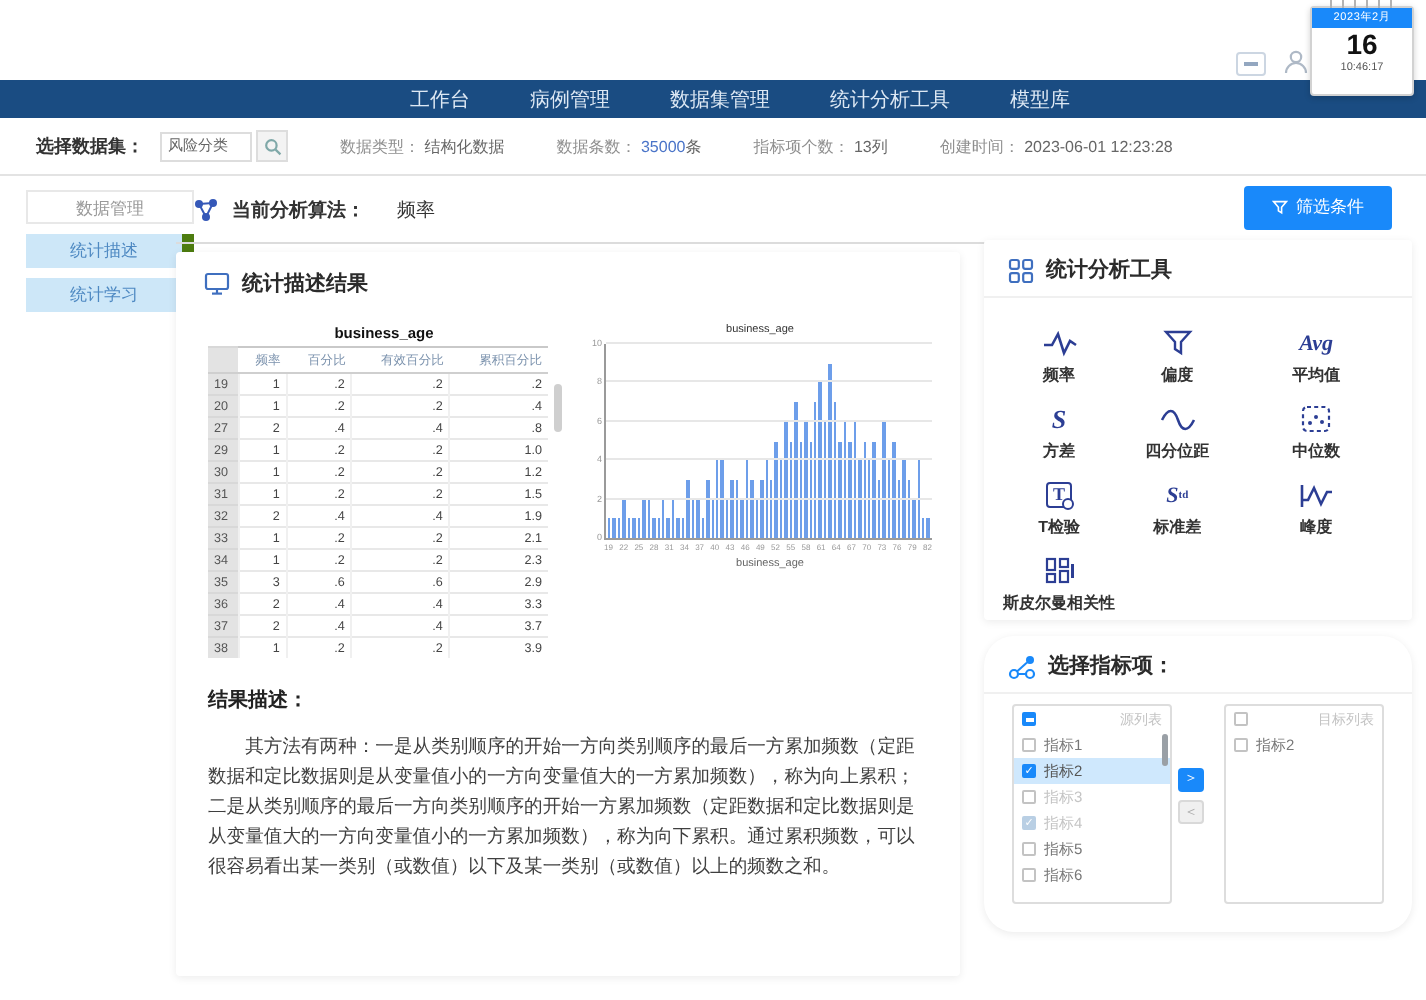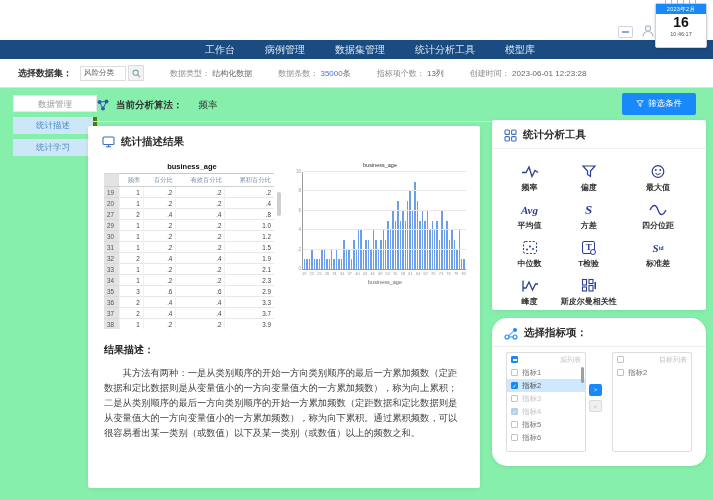--- a/index.html
+++ b/index.html
@@ -1,18 +1,18 @@
 <!DOCTYPE html>
 <html><head>
 <meta charset="utf-8">
 <style>
   * { margin:0; padding:0; box-sizing:border-box; }
   html,body { width:713px; height:500px; overflow:hidden; }
   body { font-family:"Liberation Sans","DejaVu Sans",sans-serif; background:#e9e9e9; position:relative; }
-  .screen { position:absolute; inset:0; width:713px; height:500px; background:#86efac; }
+  .screen { position:absolute; inset:0; width:713px; height:500px; background:#ffffff; }
 
   
   .top-header { position:absolute; left:0; top:0; width:713px; height:40px; background:#fff; }
   .win-min { position:absolute; right:80px; top:26px; width:15px; height:12px; border:1px solid #ccd6e2; border-radius:2px; }
   .win-min::after { content:""; display:block; width:7px; height:2px; background:#93a7c0; margin:4px auto 0; }
   .avatar { position:absolute; right:57px; top:23px; width:16px; height:16px; }
 
   
   .calendar { position:absolute; right:6px; top:3px; width:52px; height:45px; background:#fff; border:1px solid #d2d2d2; border-radius:2px; box-shadow:0 1px 3px rgba(0,0,0,.18); z-index:20; }
   .cal-rings { position:absolute; top:-4px; left:9px; width:34px; height:4px; background:repeating-linear-gradient(90deg,#b3b3b3 0 1px,transparent 1px 6px); }
@@ -31,21 +31,21 @@
   .ds-search { width:16px; height:16px; background:#f3f3f3; border:1px solid #ddd; margin-left:2px; display:flex; align-items:center; justify-content:center; cursor:pointer; }
   .meta-field { margin-left:26px; white-space:nowrap; }
   .meta-field .lbl { color:#8f8f8f; }
   .meta-field .val { color:#666; }
   .meta-field .val.blue { color:#4a74c8; }
 
   
   .sidebar { position:absolute; left:0; top:95px; width:84px;margin-left:13px; }
   .side-item { height:17px; line-height:17px; text-align:center; font-size:8.5px; margin-bottom:5px; cursor:pointer; }
   .side-item.plain { background:#fff; border:1px solid #e8e8e8; color:#999; }
-  .side-item.blue { background:#cde7f8; color:#4e89c2; border-right:4px solid #4d7c0f; }
+  .side-item.blue { background:#cde7f8; color:#4e89c2; border-right:6px solid #4d7c0f; }
 
   
   .algo-row { position:absolute; left:96px; top:95px; height:20px; display:flex; align-items:center; gap:6px; }
   .algo-label { font-size:9.5px; font-weight:bold; color:#333; }
   .algo-value { font-size:9.5px; color:#333; margin-left:10px; }
   .filter-btn { position:absolute; left:622px; top:93px; width:74px; height:22px; background:#1989fa; border:none; border-radius:2px; color:#fff; font-size:8.5px; display:flex; align-items:center; justify-content:center; gap:4px; cursor:pointer; font-family:inherit; }
   .algo-divider { position:absolute; left:88px; top:121px; width:617px; height:1px; background:#dcdcdc; }
 
   
   .card { position:absolute; background:#fff; border-radius:2px; box-shadow:0 1px 4px rgba(0,0,0,.08); }
@@ -451,31 +451,20 @@
       </div>
       <div class="tool">
         <span class="tico">
             <svg width="16" height="15" viewBox="0 0 16 15">
               <path d="M2 2h12l-4.5 5v5.5l-3-2V7L2 2z" fill="none" stroke="currentColor" stroke-width="1.2"></path>
             </svg>
           </span>
         <span class="tlabel">偏度</span>
       </div>
       <div class="tool">
-        <span class="tico">
-            <svg width="16" height="15" viewBox="0 0 16 15">
-              <circle cx="8" cy="7.5" r="5.8" fill="none" stroke="currentColor" stroke-width="1.2"></circle>
-              <circle cx="5.8" cy="6" r=".9" fill="currentColor"></circle>
-              <circle cx="10.2" cy="6" r=".9" fill="currentColor"></circle>
-              <path d="M5.5 9.5q2.5 2 5 0" fill="none" stroke="currentColor" stroke-width="1"></path>
-            </svg>
-          </span>
-        <span class="tlabel">最大值</span>
-      </div>
-      <div class="tool">
         <span class="tico glyph">Avg</span>
         <span class="tlabel">平均值</span>
       </div>
       <div class="tool">
         <span class="tico glyph big">S</span>
         <span class="tlabel">方差</span>
       </div>
       <div class="tool">
         <span class="tico">
             <svg width="18" height="13" viewBox="0 0 18 13">

